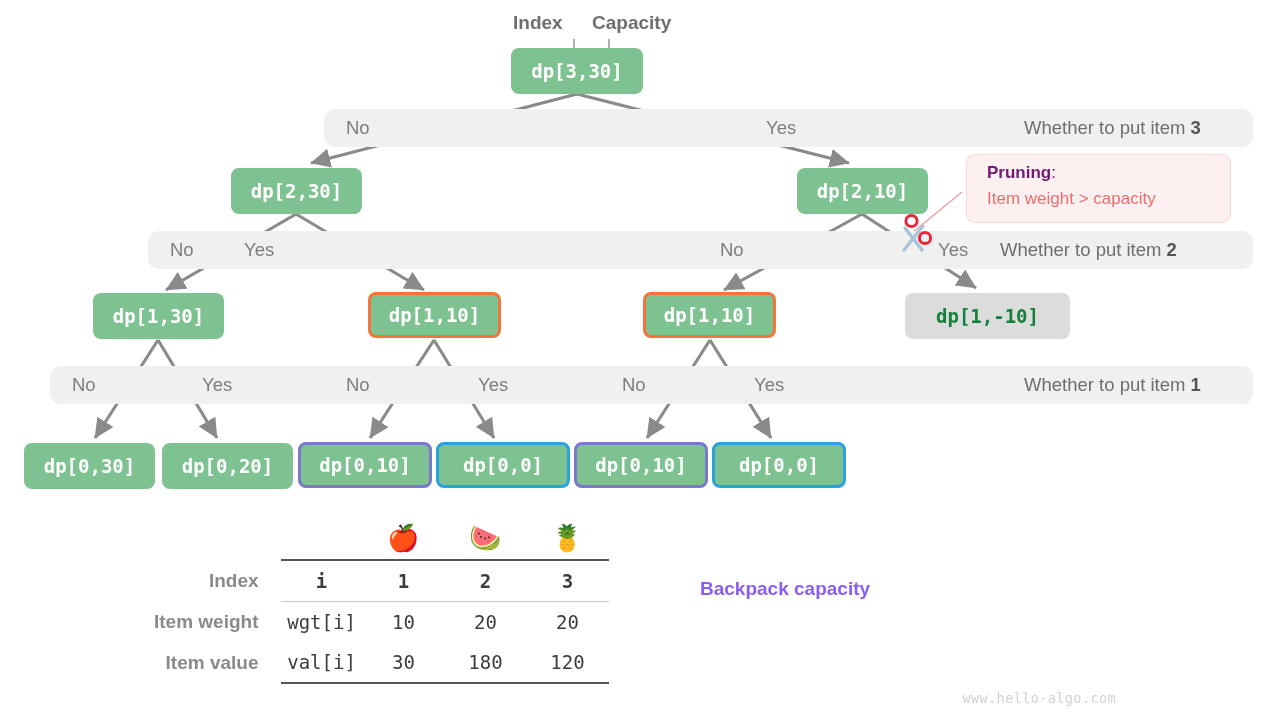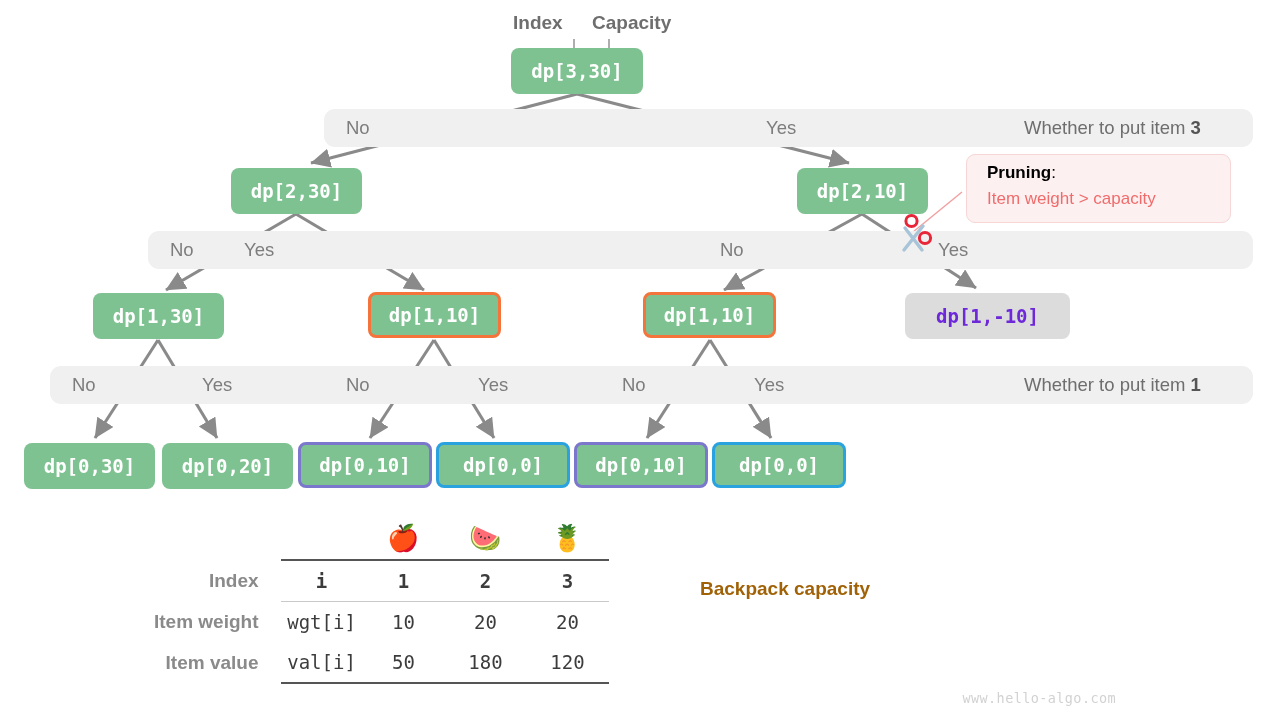--- a/index.html
+++ b/index.html
@@ -44,21 +44,21 @@
     justify-content: center;
     height: 46px;
     letter-spacing: 0px;
     white-space: nowrap;
   }
   .node.ring-orange { border: 3.5px solid #f4743b; }
   .node.ring-purple { border: 3.5px solid #7b77cc; }
   .node.ring-cyan   { border: 3.5px solid #2ba2e0; }
   .node.muted {
     background: #dcdcdc;
-    color: #6d28d9;
+    color: #15803d;
   }
 
   
   .cap {
     position: absolute;
     font-size: 19px;
     font-weight: bold;
     color: #6e6e6e;
     white-space: nowrap;
   }
@@ -66,21 +66,21 @@
   
   #pruning-box {
     position: absolute;
     left: 966px; top: 154px;
     width: 265px; height: 69px;
     background: #fdf0f0;
     border: 1px solid #f6d6d6;
     border-radius: 9px;
     padding: 8px 0 0 20px;
   }
-  #pruning-box .pl1 { font-size: 17px; color: #000000; white-space: nowrap; }
+  #pruning-box .pl1 { font-size: 17px; color: #701a75; white-space: nowrap; }
   #pruning-box .pl1 b { font-weight: bold; }
   #pruning-box .pl2 { font-size: 17px; color: #f06c6c; white-space: nowrap; margin-top: 6px; }
 
   
   #table-wrap { position: absolute; left: 148px; top: 516px; }
   table.spec { border-collapse: collapse; }
   table.spec td {
     font-family: "DejaVu Sans Mono", monospace;
     font-size: 19px;
     color: #3c3c3c;
@@ -100,21 +100,21 @@
   table.spec td.emoji { font-size: 26px; height: 44px; }
   table.spec td.hdr { font-weight: bold; }
   table.spec tr.rule-top td.cell { border-top: 2px solid #555; }
   table.spec tr.rule-mid td.cell { border-top: 1.5px solid #c9c9c9; }
   table.spec tr.rule-bot td.cell { border-bottom: 2px solid #555; }
   .colw { width: 82px; }
   .colw-first { width: 100px; }
 
   #cap-block { position: absolute; left: 700px; top: 578px; }
   #cap-block .t1 {
-    font-size: 19px; font-weight: bold; color: #a16207; white-space: nowrap;
+    font-size: 19px; font-weight: bold; color: #8b5cf6; white-space: nowrap;
   }
   #cap-block .t2 {
     font-family: "DejaVu Sans Mono", monospace;
     font-size: 19px; color: #3c3c3c; margin-top: 12px; white-space: nowrap;
   }
 
   #watermark {
     position: absolute; right: 24px; bottom: 14px;
     font-family: "DejaVu Sans Mono", monospace;
     font-size: 13.5px; color: #d2d2d2; letter-spacing: .4px;
@@ -171,20 +171,23 @@
     <div class="bar-text dark" style="left:700px;">
       <span>Whether to put item </span><b>3</b>
     </div>
   </div>
 
   <div class="label-bar" style="left:148px; top:231px; width:1105px;">
     <div class="bar-text" style="left:22px;">No</div>
     <div class="bar-text" style="left:96px;">Yes</div>
     <div class="bar-text" style="left:572px;">No</div>
     <div class="bar-text" style="left:790px;">Yes</div>
+    <div class="bar-text dark" style="left:852px;">
+      <span>Whether to put item </span><b>2</b>
+    </div>
   </div>
 
   <div class="label-bar" style="left:50px; top:366px; width:1203px;">
     <div class="bar-text" style="left:22px;">No</div>
     <div class="bar-text" style="left:152px;">Yes</div>
     <div class="bar-text" style="left:296px;">No</div>
     <div class="bar-text" style="left:428px;">Yes</div>
     <div class="bar-text" style="left:572px;">No</div>
     <div class="bar-text" style="left:704px;">Yes</div>
     <div class="bar-text dark" style="left:974px;">
@@ -245,21 +248,21 @@
       <tr class="rule-mid">
         <td class="rowlab">Item weight</td>
         <td class="cell">wgt[i]</td>
         <td class="cell">10</td>
         <td class="cell">20</td>
         <td class="cell">20</td>
       </tr>
       <tr class="rule-bot">
         <td class="rowlab">Item value</td>
         <td class="cell">val[i]</td>
-        <td class="cell">50</td>
+        <td class="cell">30</td>
         <td class="cell">180</td>
         <td class="cell">120</td>
       </tr>
     </tbody>
       </table>
   </div>
 
   <div id="cap-block">
     <div class="t1">Backpack capacity</div>
   </div>

